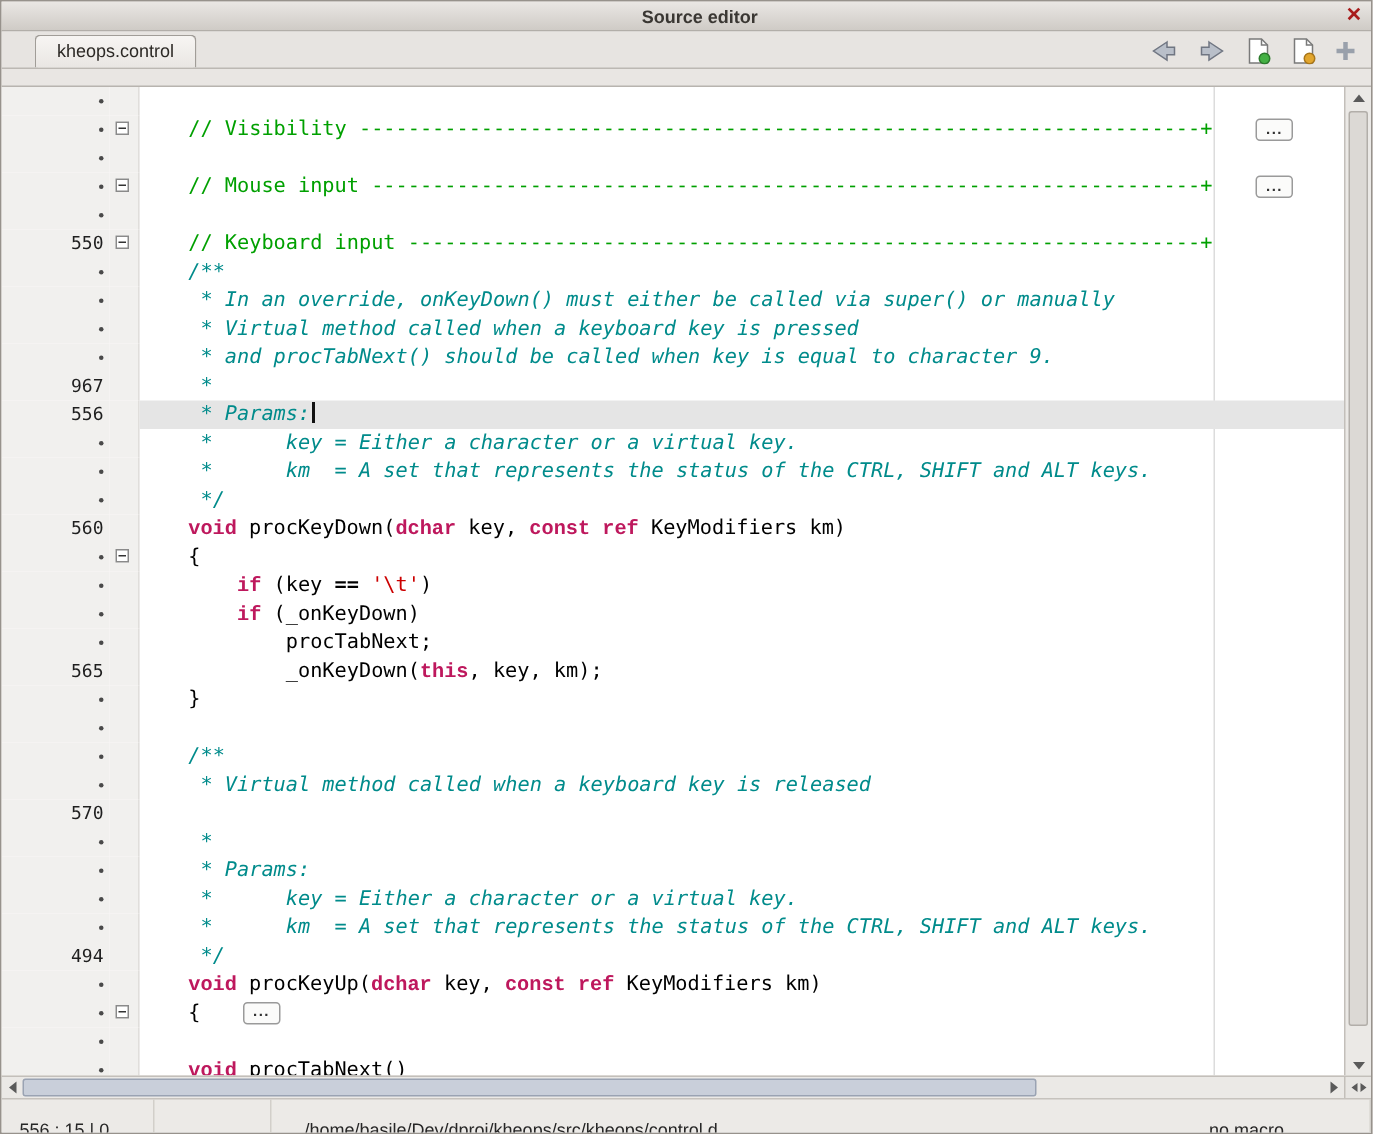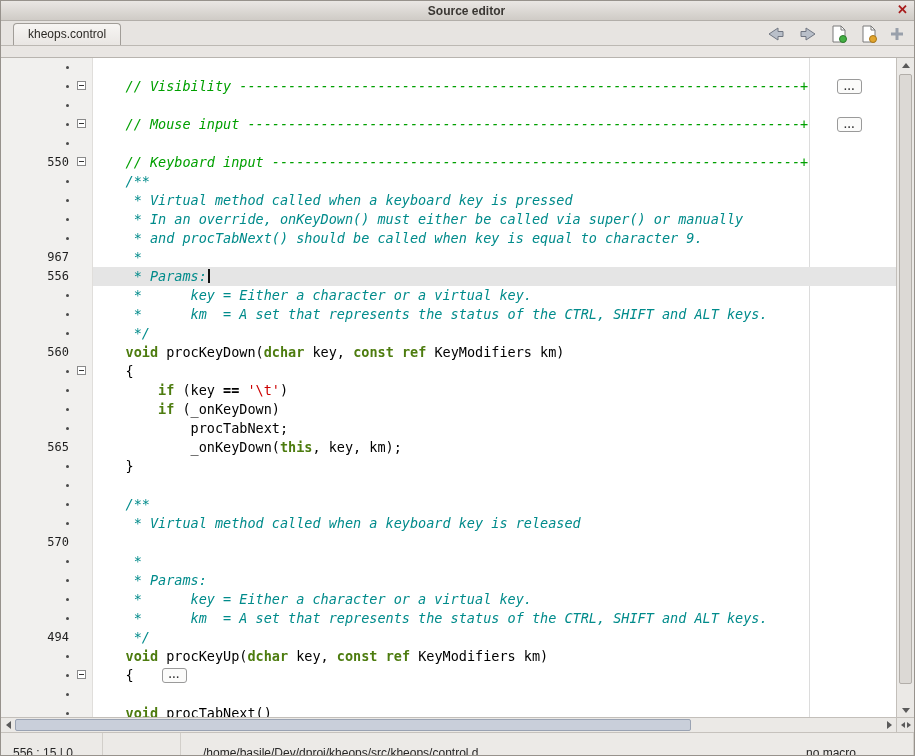--- a/index.html
+++ b/index.html
@@ -8,44 +8,44 @@
   .window { position:relative; width:915px; height:756px; border:1px solid #97928c; overflow:hidden; background:#eceae7; }
 
   
   .titlebar { height:20px; background:linear-gradient(#eae7e4,#cfcbc6); border-bottom:1px solid #b2aea9;
               display:flex; align-items:center; justify-content:center; position:relative;padding-left:18px; }
   .title { font-size:12px; font-weight:bold; color:#3a3733; }
   .close-btn { position:absolute; right:6px; top:1px; font-size:13px; font-weight:bold; color:#a81c1c; cursor:default; }
 
   
   .tabbar { height:25px; background:#e7e4e1; border-bottom:1px solid #bcb8b3; position:relative; display:flex; align-items:flex-end; }
-  .tab { margin-left:12px; height:22px; padding:0 14px; background:linear-gradient(#f7f5f3,#e9e6e3);
+  .tab { margin-left:22px; height:22px; padding:0 14px; background:linear-gradient(#f7f5f3,#e9e6e3);
          border:1px solid #a19d98; border-bottom:none; border-radius:4px 4px 0 0;
          font-size:12px; color:#2c2925; line-height:21px; }
   .toolbar { position:absolute; right:10px; top:3px; display:flex; align-items:center; gap:12px; height:20px; }
   .tbico { display:flex; align-items:center; justify-content:center; }
 
   .gap { height:12px; background:#e9e6e3; border-bottom:1px solid #b8b4af; }
 
   
   .editor { position:relative; height:659px; background:#ffffff; overflow:hidden; }
   .marginline { position:absolute; left:808px; top:0; height:100%; width:1px; background:#dcdcdc; }
   .rows { position:absolute; left:0; top:0; right:18px; }
   .row { display:flex; height:19px; position:relative; }
   .gut { flex:none; width:72px; background:#f1f0ee; text-align:right; padding-right:4px;
          font:12px/19px "DejaVu Sans Mono", monospace; color:#1f1f1f; }
   .dot { display:inline-block; width:3px; height:3px; border-radius:50%; background:#4a4a4a; margin-bottom:2px; }
   .foldcol { flex:none; width:20px; background:#f1f0ee; position:relative; border-right:1px solid #e0dedb; }
   .foldbox { position:absolute; left:4px; top:4px; width:9px; height:9px; border:1px solid #8a8a8a; background:#fff; }
   .foldbox::after { content:""; position:absolute; left:1px; right:1px; top:3px; height:1px; background:#333; }
   .codeline { flex:1; white-space:pre; font:13.5px/19px "DejaVu Sans Mono", monospace; color:#000; position:relative; }
   .row.cur .codeline { background:#e5e5e5; }
-  .cm  { color:#00a000; font-style:italic; }
+  .cm  { color:#00a000; }
   .doc { color:#008b8b; font-style:italic; }
-  .kw  { color:#4d7c0f; font-weight:bold; }
+  .kw  { color:#be185d; font-weight:bold;font-family:Liberation Mono, monospace; }
   .str { color:#cc0000; }
   .op  { font-weight:bold; }
   .caret { display:inline-block; width:2px; height:14px; background:#111; vertical-align:-2px; margin-left:1px; }
   .badge { display:inline-flex; align-items:center; justify-content:center; height:15px; padding:0 6px;
            border:1px solid #9a9a9a; border-radius:3px; background:#fbfbfa; color:#333;
            font:bold 10px/12px "Liberation Sans", sans-serif; letter-spacing:1px; }
   .badge.right { position:absolute; left:744px; top:2px; }
   .badge.inline { margin-left:28px; vertical-align:2px; }
 
   
@@ -159,26 +159,26 @@
           <div class="codeline"><span class="cm">    // Keyboard input -----------------------------------------------------------------+</span></div>
         </div>
         <div class="row">
           <div class="gut"><span class="dot"></span></div>
           <div class="foldcol"></div>
           <div class="codeline"><span class="doc">    /**</span></div>
         </div>
         <div class="row">
           <div class="gut"><span class="dot"></span></div>
           <div class="foldcol"></div>
+          <div class="codeline"><span class="doc">     * In an override, onKeyDown() must either be called via super() or manually</span></div>
+        </div>
+        <div class="row">
+          <div class="gut"><span class="dot"></span></div>
+          <div class="foldcol"></div>
           <div class="codeline"><span class="doc">     * Virtual method called when a keyboard key is pressed</span></div>
-        </div>
-        <div class="row">
-          <div class="gut"><span class="dot"></span></div>
-          <div class="foldcol"></div>
-          <div class="codeline"><span class="doc">     * In an override, onKeyDown() must either be called via super() or manually</span></div>
         </div>
         <div class="row">
           <div class="gut"><span class="dot"></span></div>
           <div class="foldcol"></div>
           <div class="codeline"><span class="doc">     * and procTabNext() should be called when key is equal to character 9.</span></div>
         </div>
         <div class="row">
           <div class="gut">967</div>
           <div class="foldcol"></div>
           <div class="codeline"><span class="doc">     *</span></div>

